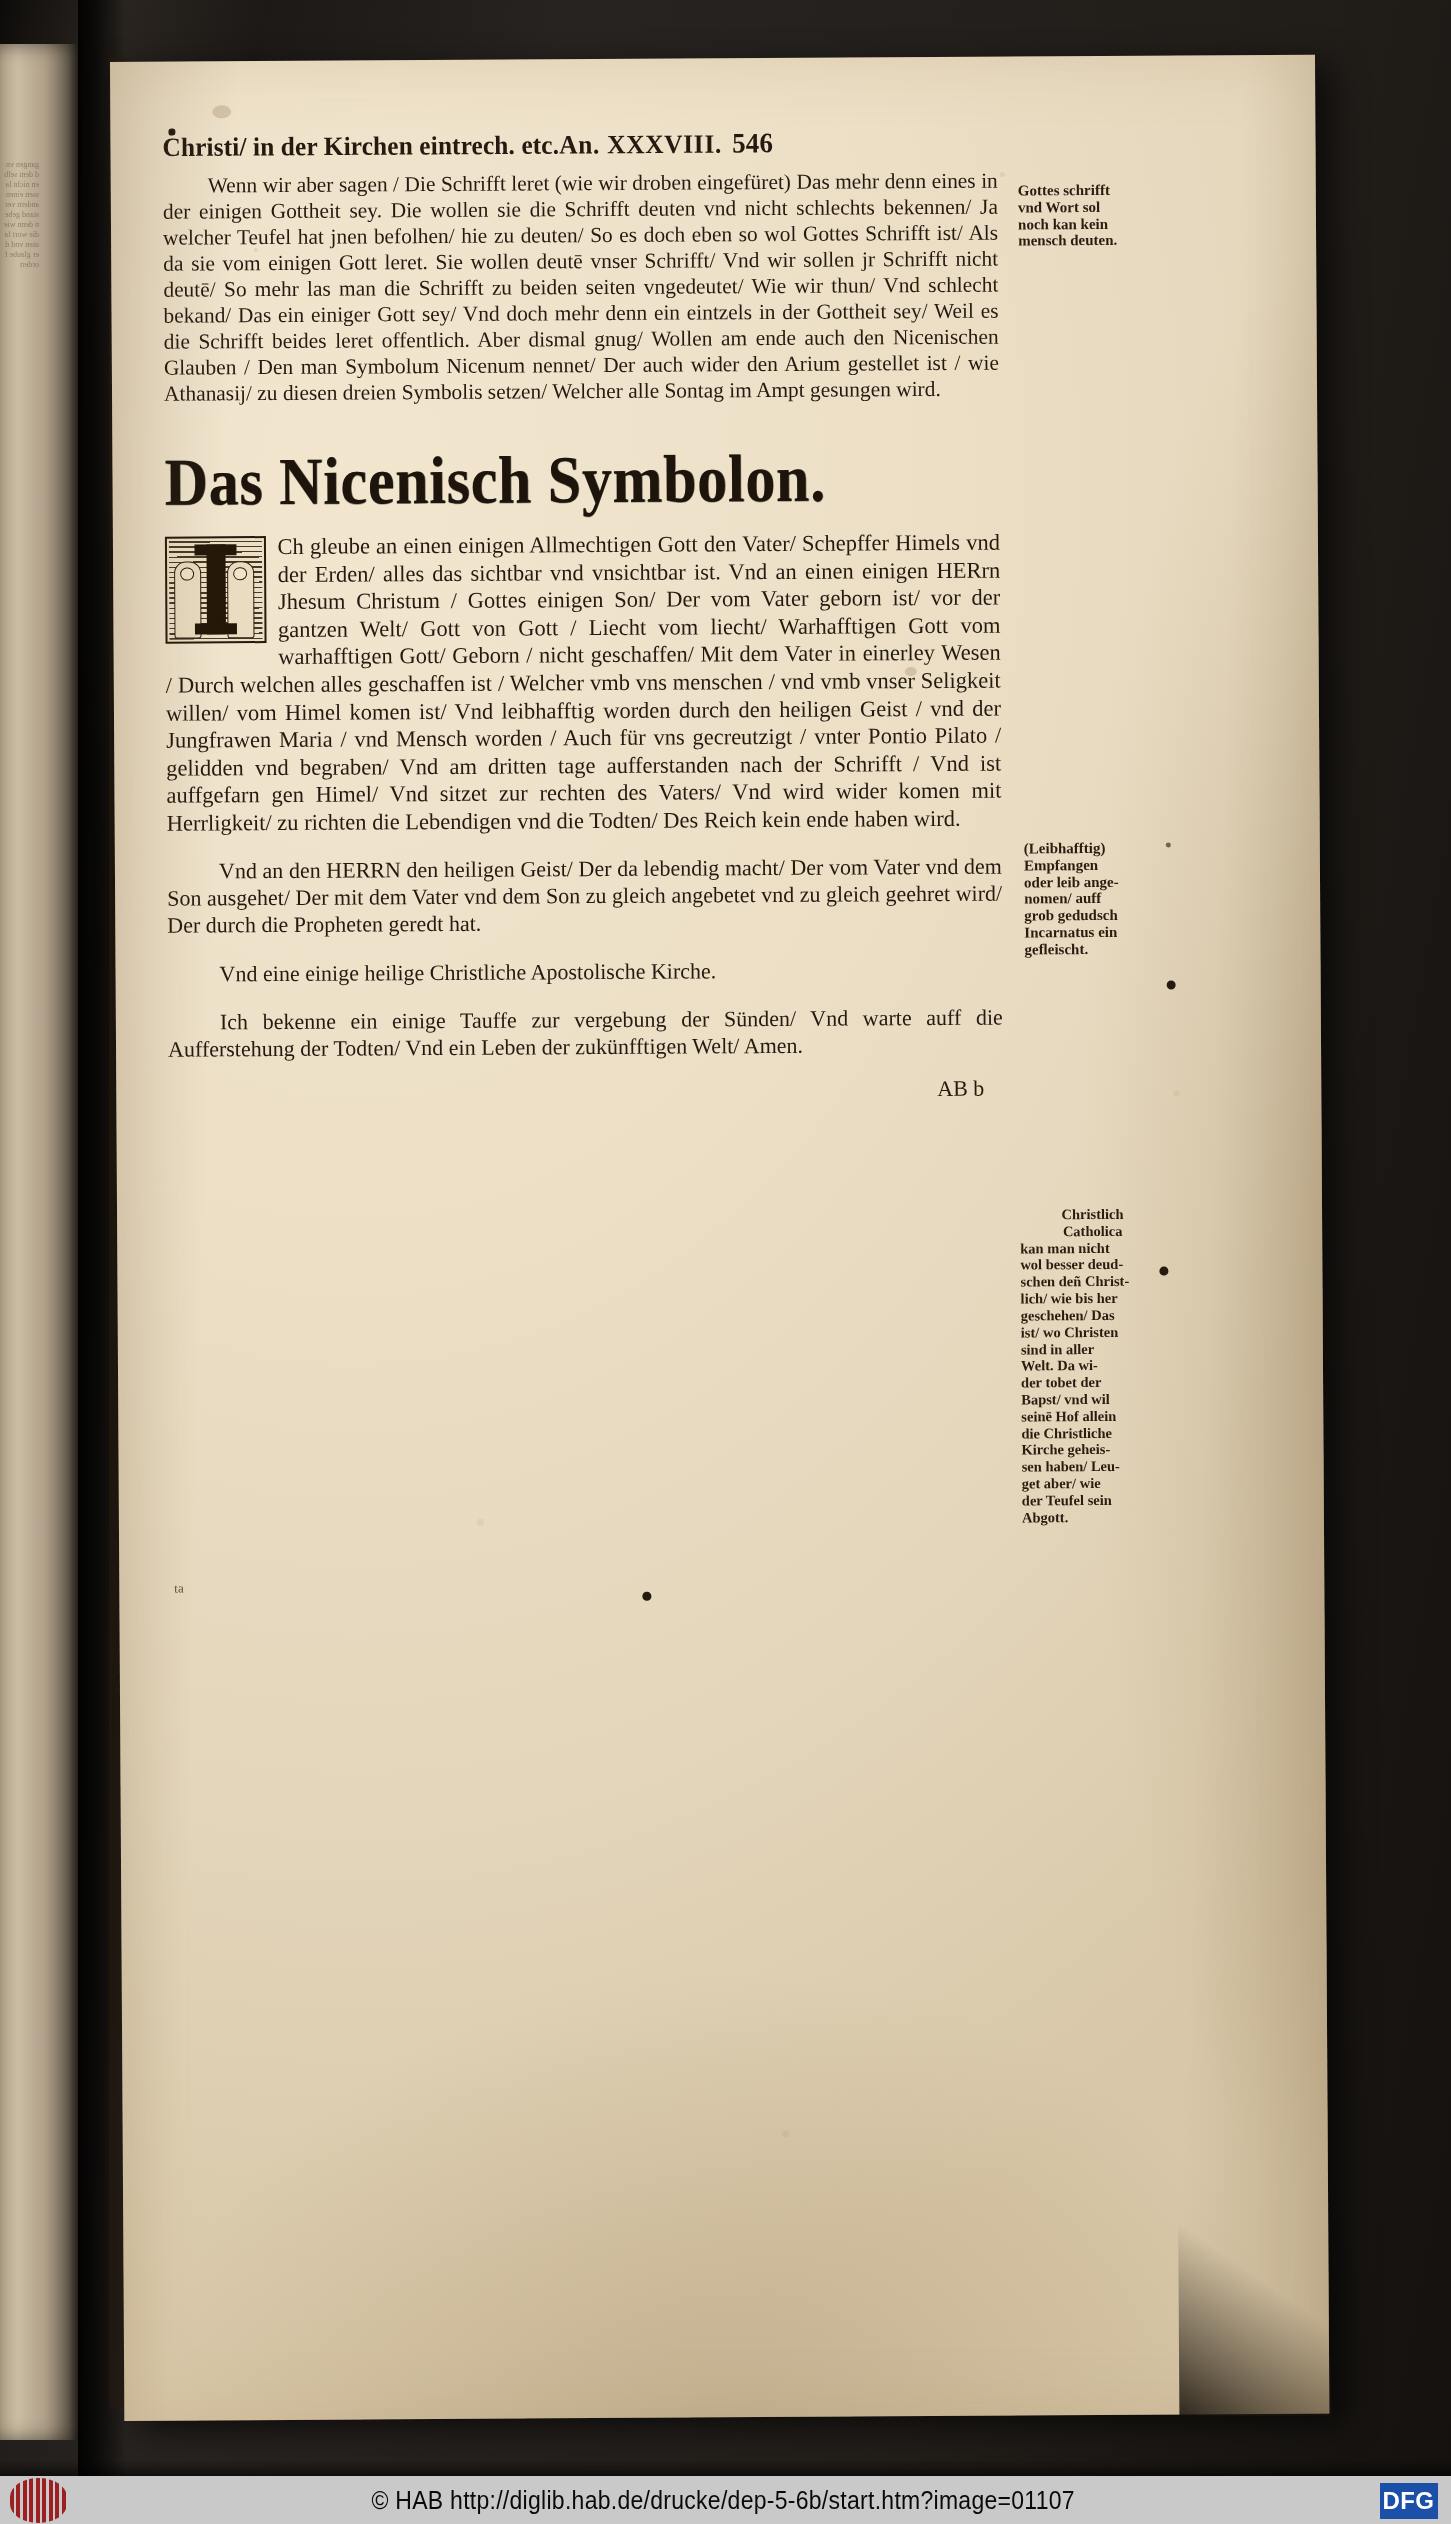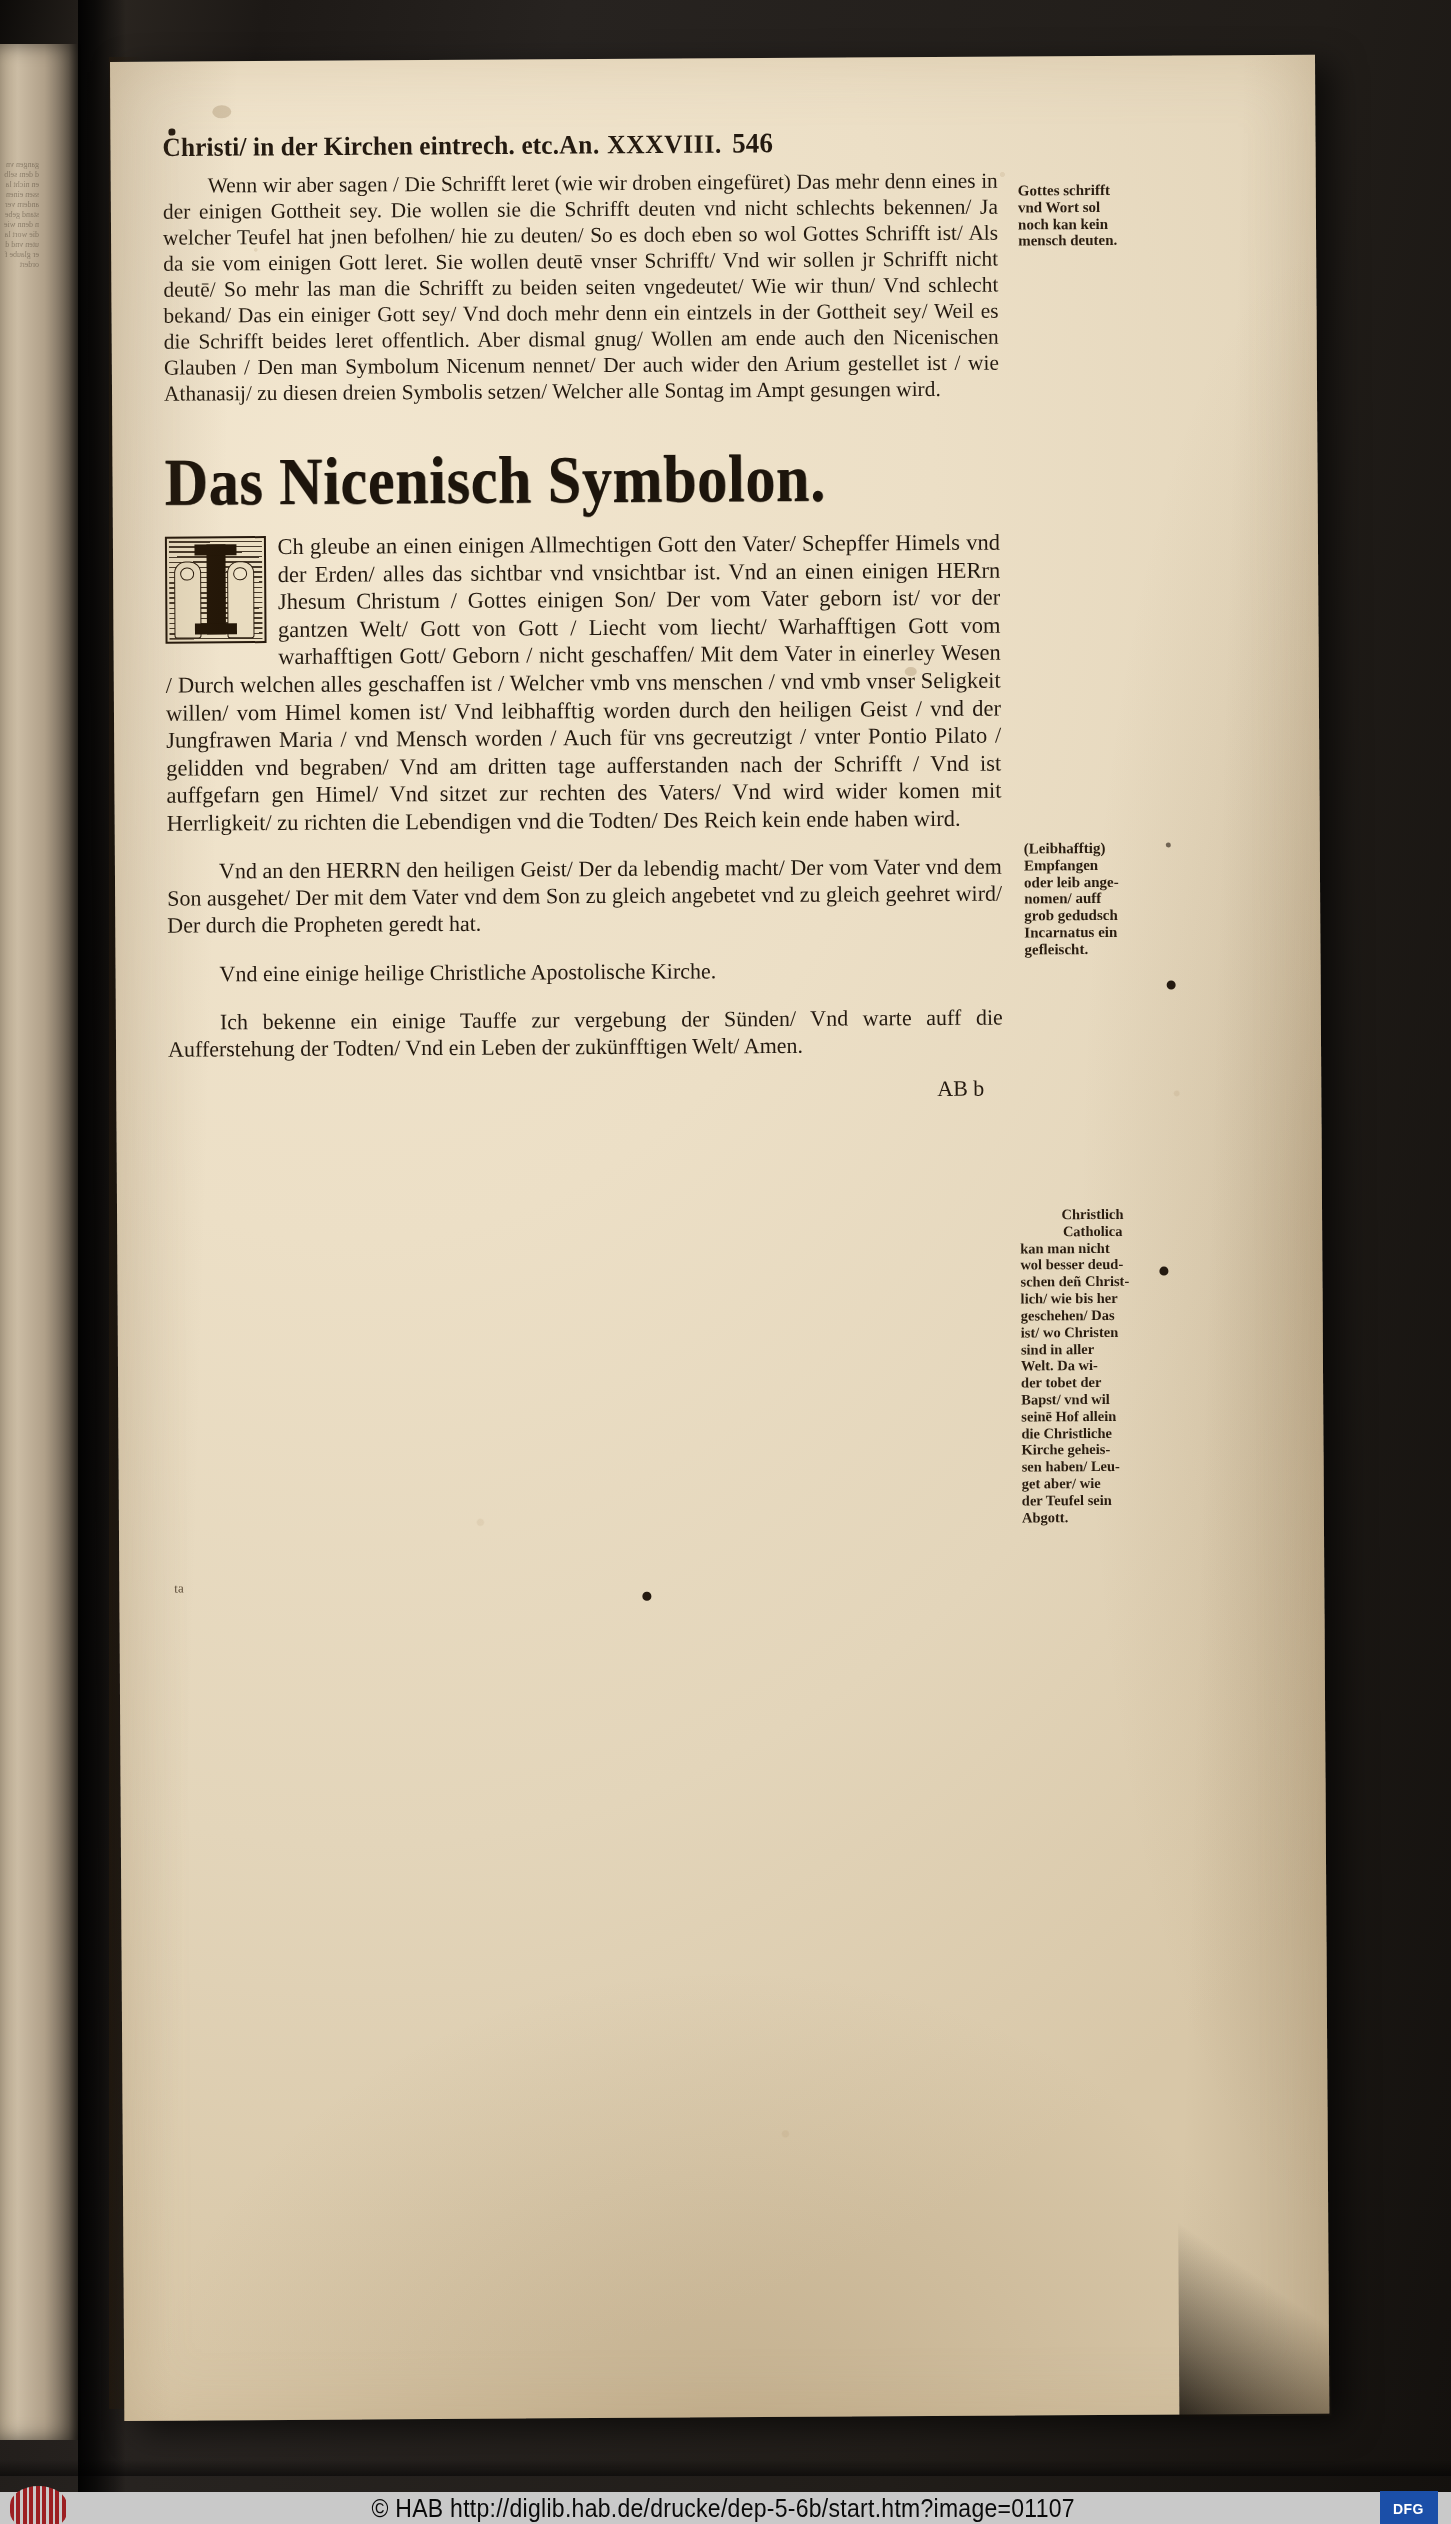--- a/index.html
+++ b/index.html
@@ -205,42 +205,42 @@
   .d2{left:1051px;top:925px;width:9.4px;height:9.4px;}
   .d3{left:1042px;top:1211px;width:8.7px;height:8.7px;}
   .d4{left:523px;top:1533px;width:8.7px;height:8.7px;}
   .d5{left:1051px;top:787px;width:5.1px;height:5.1px;opacity:.6;}
   .blem{position:absolute;border-radius:50%;background:rgba(120,88,44,.22);}
   .b1{left:102px;top:44px;width:19px;height:13px;}
   .b2{left:791px;top:610px;width:11.6px;height:8.7px;}
 
   
   .footerbar{
-    position:absolute;left:0;bottom:0;width:1452px;height:33px;
+    position:absolute;left:0;bottom:0;width:1452px;height:49px;
     background:#c9c9c9;
     display:flex;align-items:center;
   }
   .footer-text{
     flex:1;text-align:center;
     font-family:"Liberation Sans",sans-serif;
     font-size:25px;color:#0a0a0a;
     letter-spacing:0.3px;
     transform:scaleX(.92);
   }
   .hab-logo{
     width:57px;height:45px;margin-left:10.2px;flex:none;
     background:
       repeating-linear-gradient(90deg,#9c1f22 0 3.6px, #c9c9c9 3.6px 6.5px);
     border-radius:50%/42%;
   }
   .dfg-logo{
     width:58px;height:36px;margin-right:14.5px;flex:none;
     background:#1b4fa8;color:#fff;
     font-family:"Liberation Sans",sans-serif;
-    font-weight:bold;font-size:14px;
+    font-weight:bold;font-size:24px;
     display:flex;align-items:center;justify-content:center;
     letter-spacing:0.4px;
   }
   
   .footer-shadow{
     position:absolute;left:0;bottom:49px;width:1452px;height:16px;
     background:linear-gradient(180deg,rgba(0,0,0,0),rgba(0,0,0,.55));
   }
 </style>
 </head>

